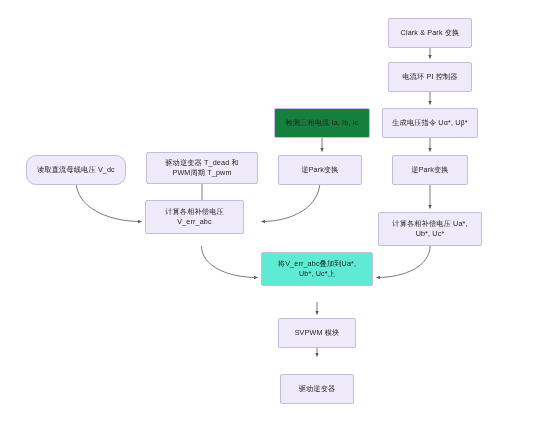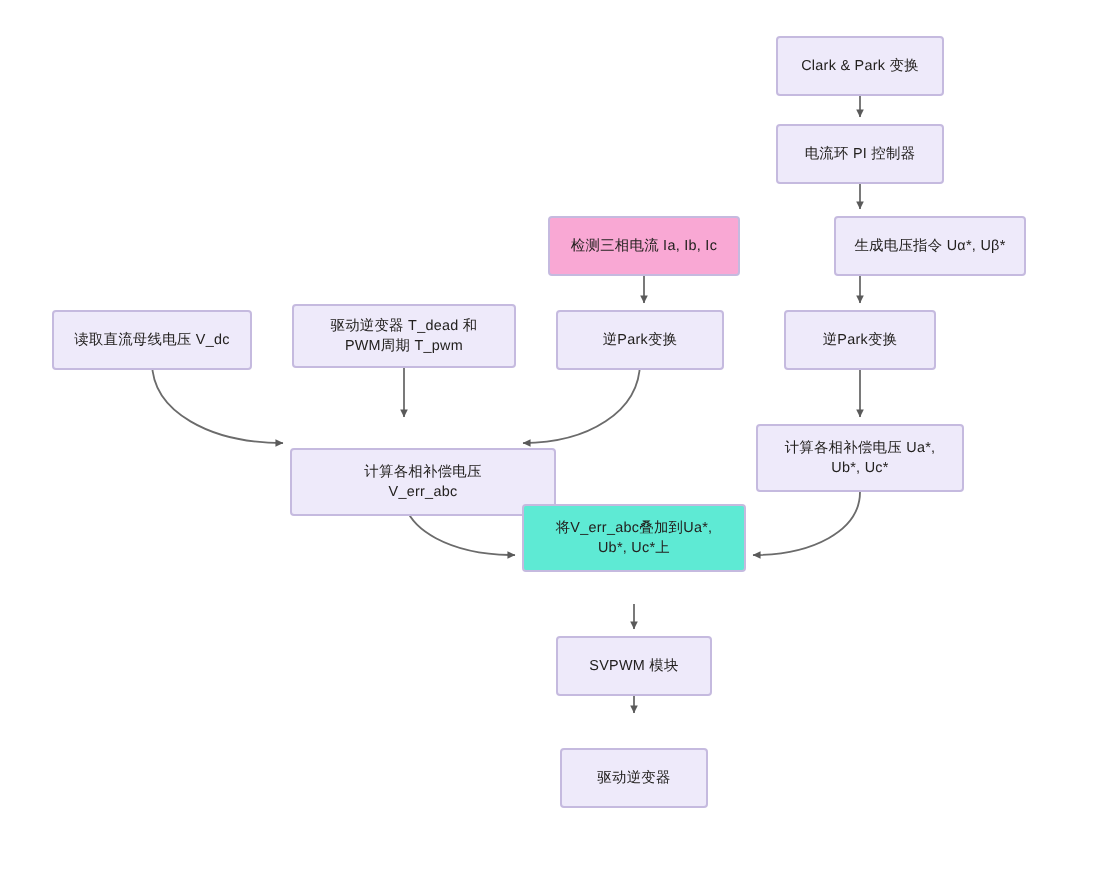--- a/index.html
+++ b/index.html
@@ -62,29 +62,29 @@
         <path d="M202,184 L202,208.5" stroke="#6b6b6b" marker-end="url(#arrowhead)"></path>
         <path d="M201.5,246 C201.5,265.5424 226.7,277.52 257.5,277.52" stroke="#6b6b6b" marker-end="url(#arrowhead)"></path>
         <path d="M430,246 C430,265.5424 405.925,277.52 376.5,277.52" stroke="#6b6b6b" marker-end="url(#arrowhead)"></path>
         <path d="M317,302 L317,314.5" stroke="#6b6b6b" marker-end="url(#arrowhead)"></path>
         <path d="M317,342 L317,356.5" stroke="#6b6b6b" marker-end="url(#arrowhead)"></path>
       </g>
   </svg>
   <div id="node-layer">
       <div class="node" style="left: 388px; top: 18px; width: 84px; height: 26px; background: rgb(238, 234, 250); border-color: rgb(197, 186, 223); color: rgb(35, 33, 31);">Clark &amp; Park 变换</div>
       <div class="node" style="left: 388px; top: 62px; width: 84px; height: 26px; background: rgb(238, 234, 250); border-color: rgb(197, 186, 223); color: rgb(35, 33, 31);">电流环 PI 控制器</div>
-      <div class="node" style="left: 382px; top: 108px; width: 96px; height: 26px; background: rgb(238, 234, 250); border-color: rgb(197, 186, 223); color: rgb(35, 33, 31); margin-left: 35px;">生成电压指令 Uα*, Uβ*</div>
+      <div class="node" style="left: 382px; top: 108px; width: 96px; height: 26px; background: rgb(238, 234, 250); border-color: rgb(197, 186, 223); color: rgb(35, 33, 31);">生成电压指令 Uα*, Uβ*</div>
       <div class="node" style="left: 392px; top: 155px; width: 76px; height: 14px; background: rgb(238, 234, 250); border-color: rgb(197, 186, 223); color: rgb(35, 33, 31);">逆Park变换</div>
       <div class="node" style="left: 378px; top: 212px; width: 104px; height: 34px; background: rgb(238, 234, 250); border-color: rgb(197, 186, 223); color: rgb(35, 33, 31);">计算各相补偿电压 Ua*,
 Ub*, Uc*</div>
-      <div class="node" style="left: 274px; top: 108px; width: 96px; height: 26px; background: #f9a8d4; border-color: rgb(197, 186, 223); color: rgb(35, 33, 31);">检测三相电流 Ia, Ib, Ic</div>
+      <div class="node" style="left: 274px; top: 108px; width: 96px; height: 26px; background: #15803d; border-color: rgb(197, 186, 223); color: rgb(35, 33, 31);">检测三相电流 Ia, Ib, Ic</div>
       <div class="node" style="left: 278px; top: 155px; width: 84px; height: 26px; background: rgb(238, 234, 250); border-color: rgb(197, 186, 223); color: rgb(35, 33, 31);">逆Park变换</div>
-      <div class="node" style="left: 26px; top: 155px; width: 100px; height: 26px; background: rgb(238, 234, 250); border-color: rgb(197, 186, 223); color: rgb(35, 33, 31);">读取直流母线电压 V_dc</div>
+      <div class="node" style="left: 26px; top: 155px; width: 100px; height: 26px; background: rgb(238, 234, 250); border-color: rgb(197, 186, 223); color: rgb(35, 33, 31); border-radius: 10px;">读取直流母线电压 V_dc</div>
       <div class="node" style="left: 146px; top: 152px; width: 112px; height: 32px; background: rgb(238, 234, 250); border-color: rgb(197, 186, 223); color: rgb(35, 33, 31);">驱动逆变器 T_dead 和
 PWM周期 T_pwm</div>
-      <div class="node" style="left: 145px; top: 224px; width: 133px; height: 34px; background: rgb(238, 234, 250); border-color: rgb(197, 186, 223); color: rgb(35, 33, 31);">计算各相补偿电压
+      <div class="node" style="left: 145px; top: 200px; width: 99px; height: 34px; background: rgb(238, 234, 250); border-color: rgb(197, 186, 223); color: rgb(35, 33, 31);">计算各相补偿电压
 V_err_abc</div>
       <div class="node" style="left: 261px; top: 252px; width: 112px; height: 34px; background: #5eead4; border-color: rgb(197, 186, 223); color: rgb(35, 33, 31);">将V_err_abc叠加到Ua*,
 Ub*, Uc*上</div>
       <div class="node" style="left: 278px; top: 318px; width: 78px; height: 24px; background: rgb(238, 234, 250); border-color: rgb(197, 186, 223); color: rgb(35, 33, 31);">SVPWM 模块</div>
       <div class="node" style="left: 280px; top: 374px; width: 74px; height: 24px; background: rgb(238, 234, 250); border-color: rgb(197, 186, 223); color: rgb(35, 33, 31);">驱动逆变器</div>
     </div>
 </div>
 
 </body></html>

